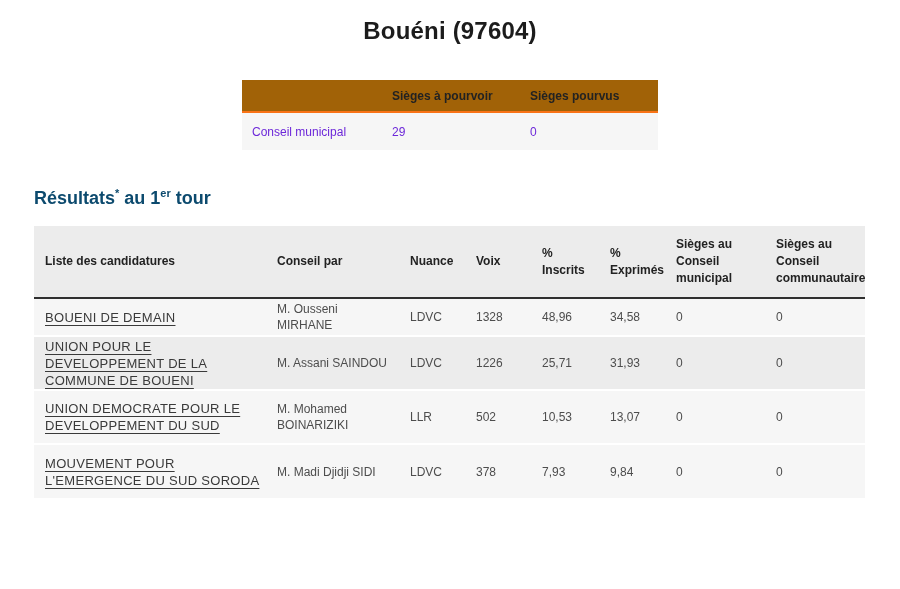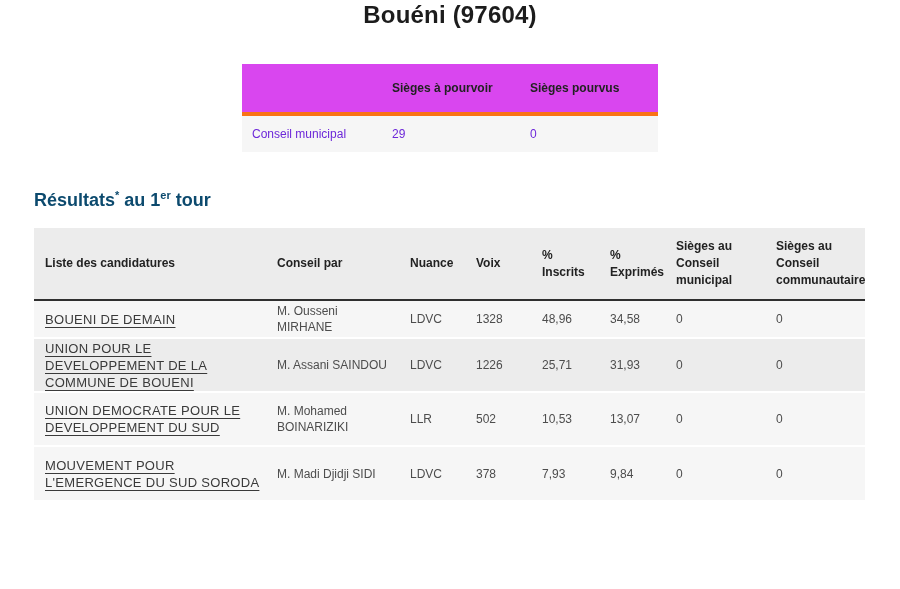--- a/index.html
+++ b/index.html
@@ -4,45 +4,45 @@
 <style>
   * { margin: 0; padding: 0; box-sizing: border-box; }
   html, body {
     width: 900px; height: 589px;
     background: #ffffff;
     font-family: "Liberation Sans", sans-serif;
     color: #4d4d4d;
     overflow: hidden;
   }
   h1.page-title {
-    margin: 0;
+    margin: 16px;
     padding-top: 1px;
     text-align: center;
     font-size: 24px;
     line-height: 28px;
     font-weight: 700;
     color: #1c1c1c;
     letter-spacing: 0.2px;
   }
   
   .seats-wrap {
     margin: 35px 0 0 242px;
     width: 416px;
   }
   table { border-collapse: collapse; table-layout: fixed; }
   .seats-table { width: 416px; font-size: 12px; }
   .seats-table thead th {
-    background: #d946ef;
-    height: 50px;
+    background: #a16207;
+    height: 32px;
     font-weight: 700;
     color: #222222;
     text-align: left;
     padding-left: 10px;
     vertical-align: middle;
-    border-bottom: 4px solid #f97316;
+    border-bottom: 2px solid #f97316;
   }
   .seats-table td {
     padding-left: 10px;
     vertical-align: middle;
     color: #6d28d9;
   }
   .seats-table tbody tr.row-light td { background: #f6f6f6; height: 38px; }
   .seats-table tbody tr.row-gray td  { background: #ececec; height: 40px; }
   .seats-table col.c1 { width: 140px; }
   .seats-table col.c2 { width: 138px; }

